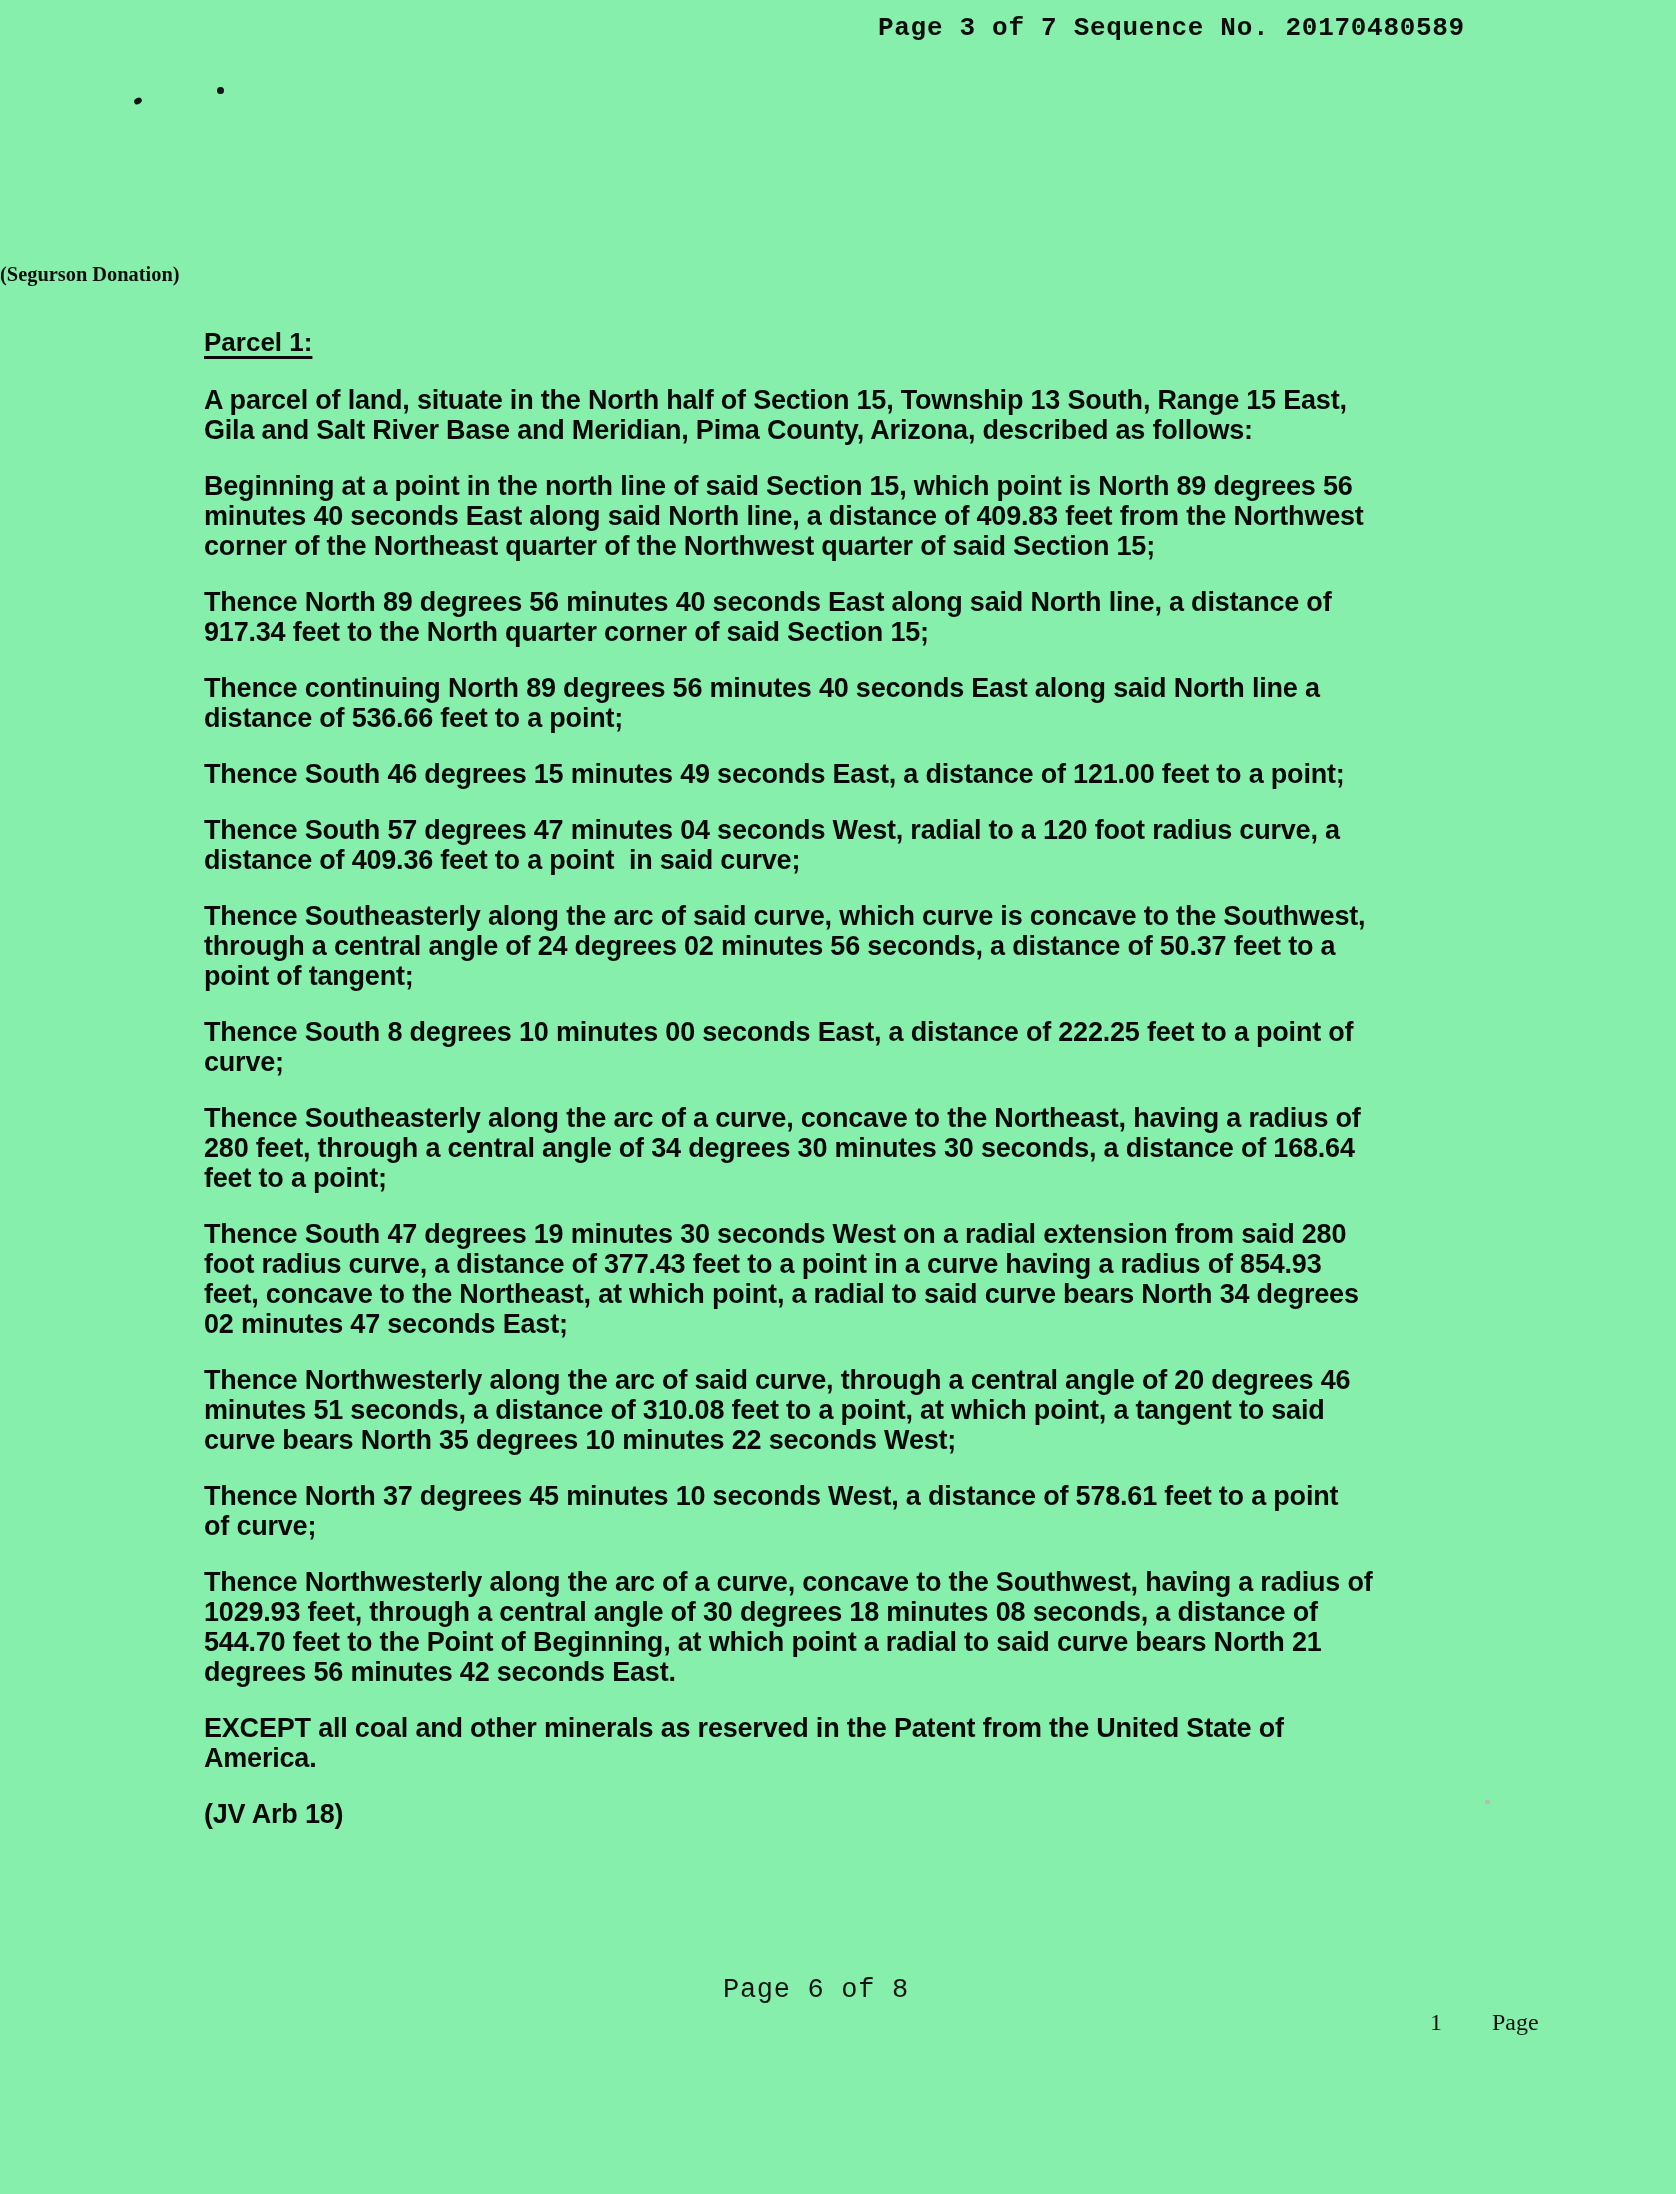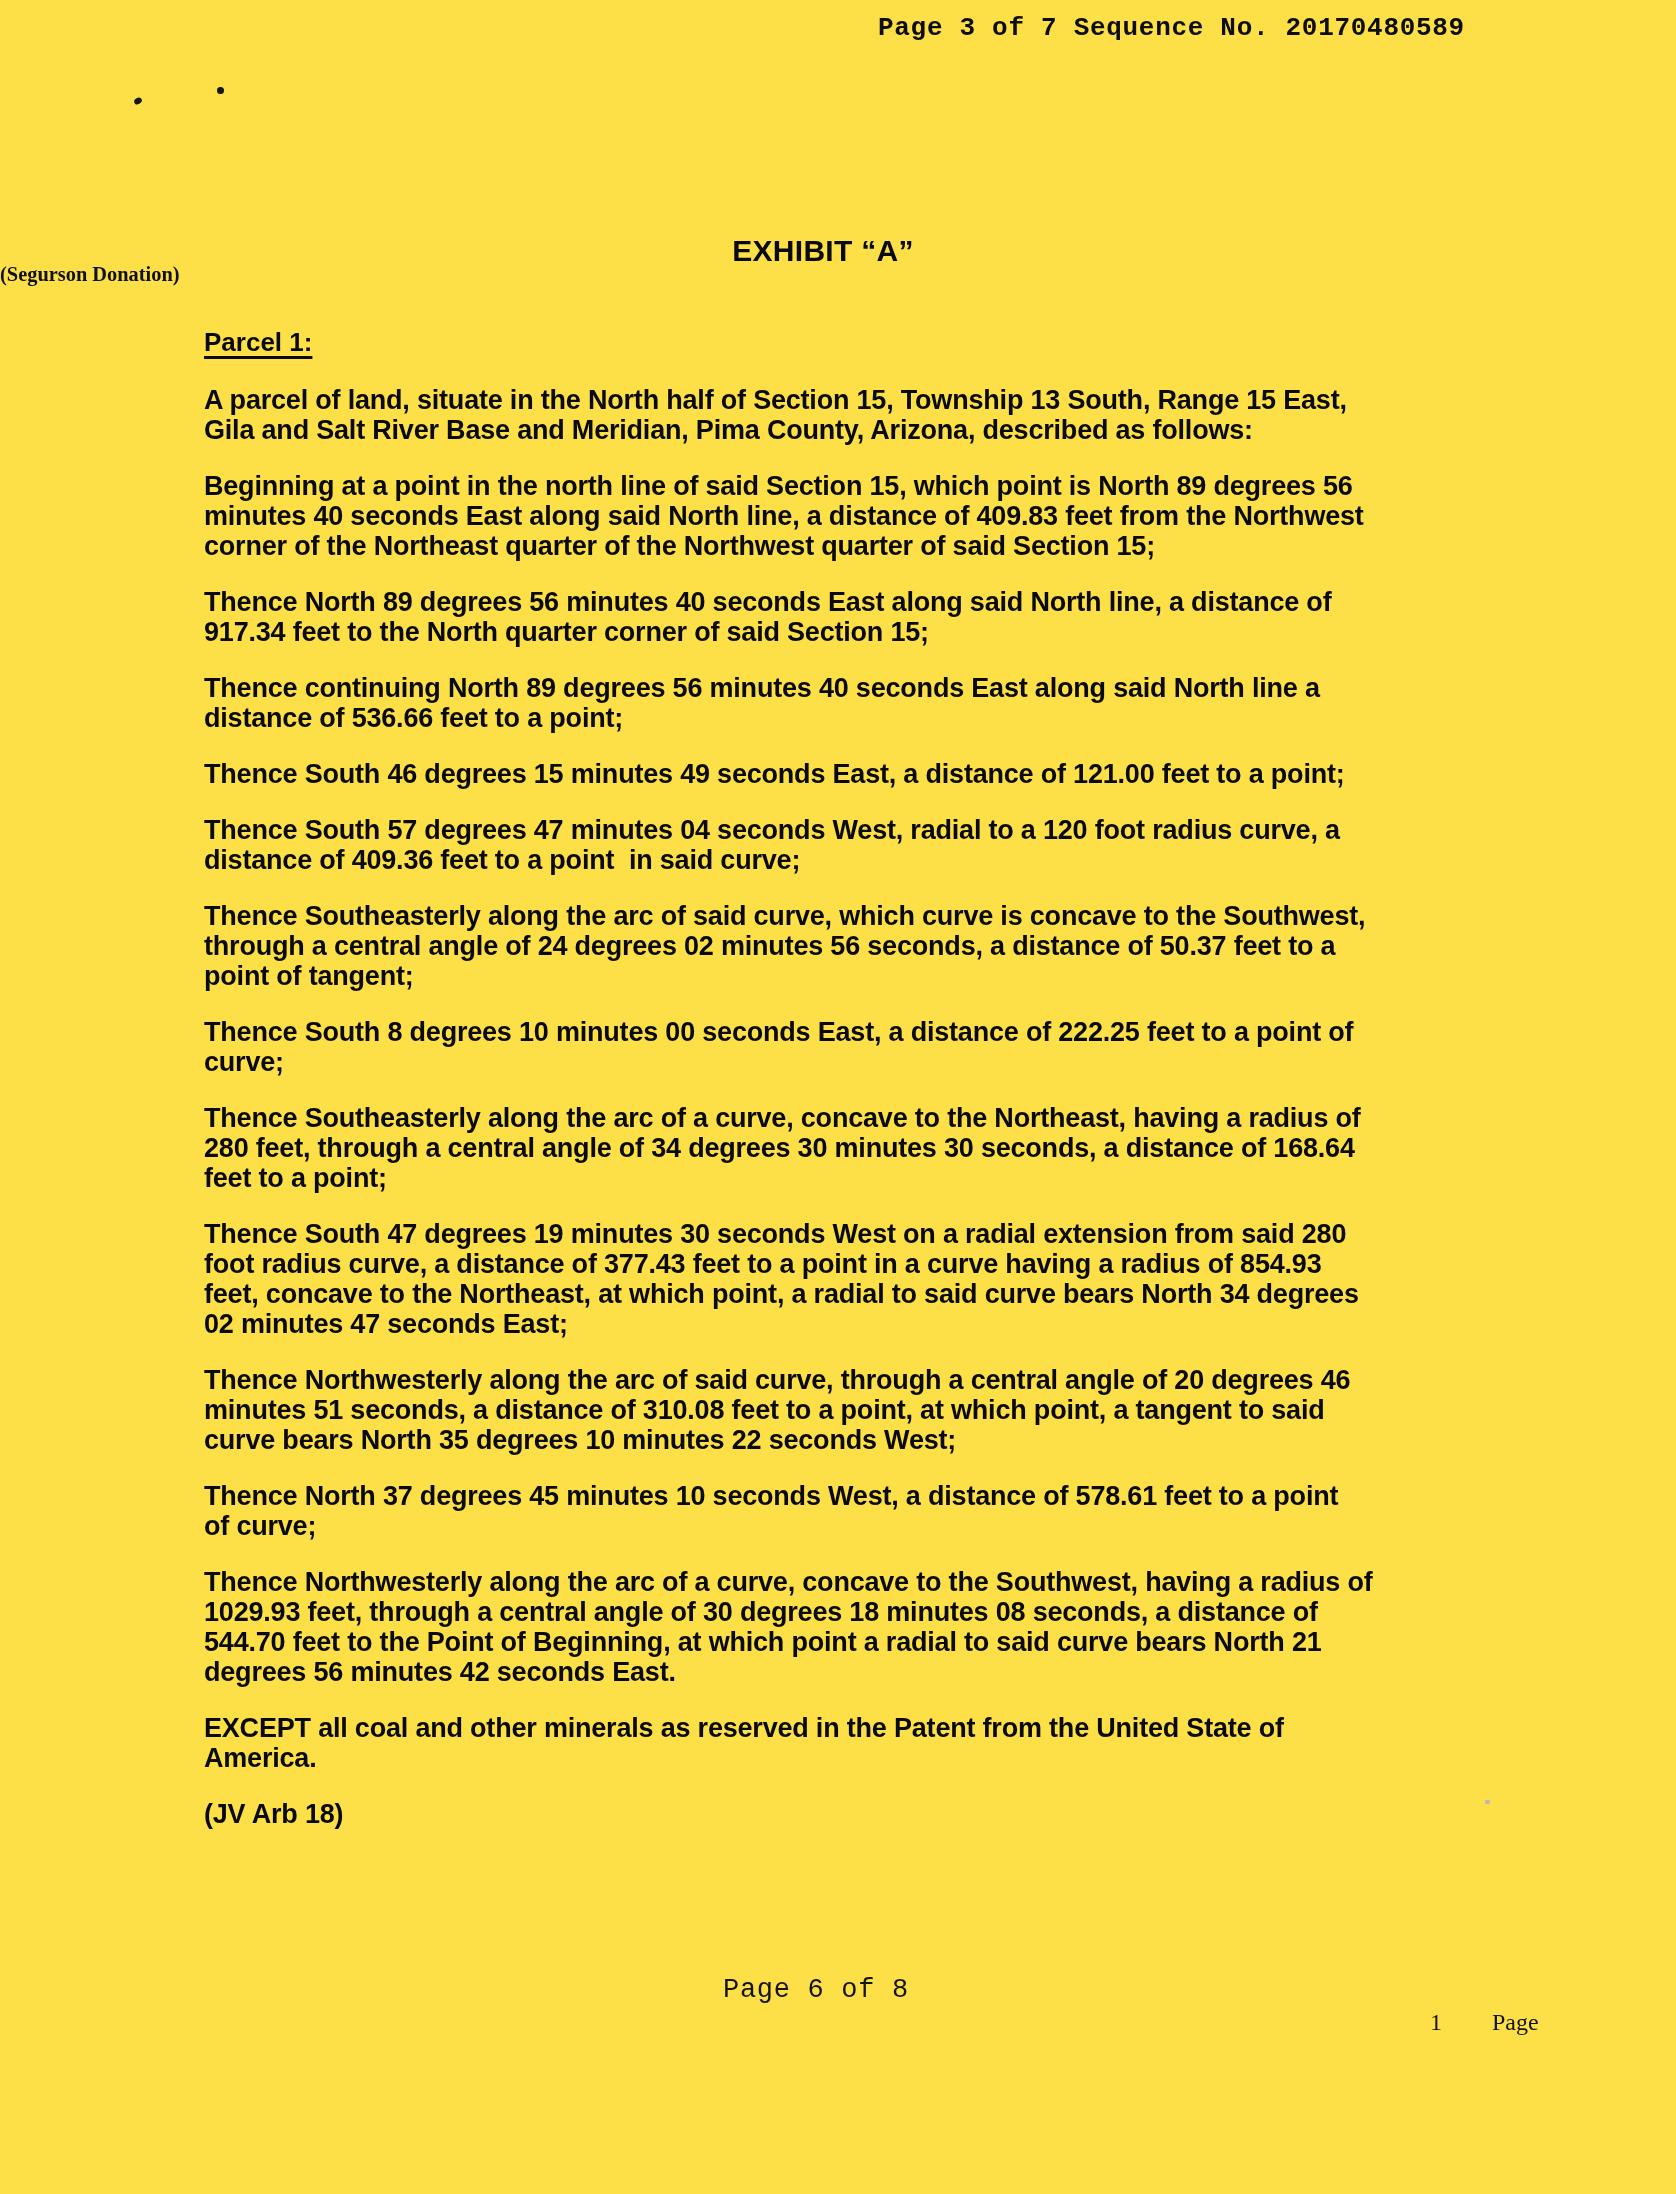--- a/index.html
+++ b/index.html
@@ -4,21 +4,21 @@
 <style>
   html, body {
     margin: 0;
     padding: 0;
     background: #ffffff;
   }
   .page {
     position: relative;
     width: 1677px;
     height: 2194px;
-    background: #fde047;
+    background: #86efac;
     color: #0b0b0b;
     overflow: hidden;
   }
   .header {
     position: absolute;
     top: 13px;
     left: 878px;
     font-family: "Liberation Mono", monospace;
     font-size: 26px;
     font-weight: 700;
@@ -114,21 +114,20 @@
 </style>
 </head>
 <body>
 
 <div class="page">
   <div class="header">Page 3 of 7 Sequence No. 20170480589</div>
 
   <div class="speck s1"></div>
   <div class="speck s2"></div>
 
-  <div class="title">EXHIBIT “A”</div>
   <div class="subtitle">(Segurson Donation)</div>
 
   <div class="heading">Parcel 1:</div>
 
   <div class="body-text">
       <div class="para">A parcel of land, situate in the North half of Section 15, Township 13 South, Range 15 East,
 Gila and Salt River Base and Meridian, Pima County, Arizona, described as follows:</div>
       <div class="para">Beginning at a point in the north line of said Section 15, which point is North 89 degrees 56
 minutes 40 seconds East along said North line, a distance of 409.83 feet from the Northwest
 corner of the Northeast quarter of the Northwest quarter of said Section 15;</div>

